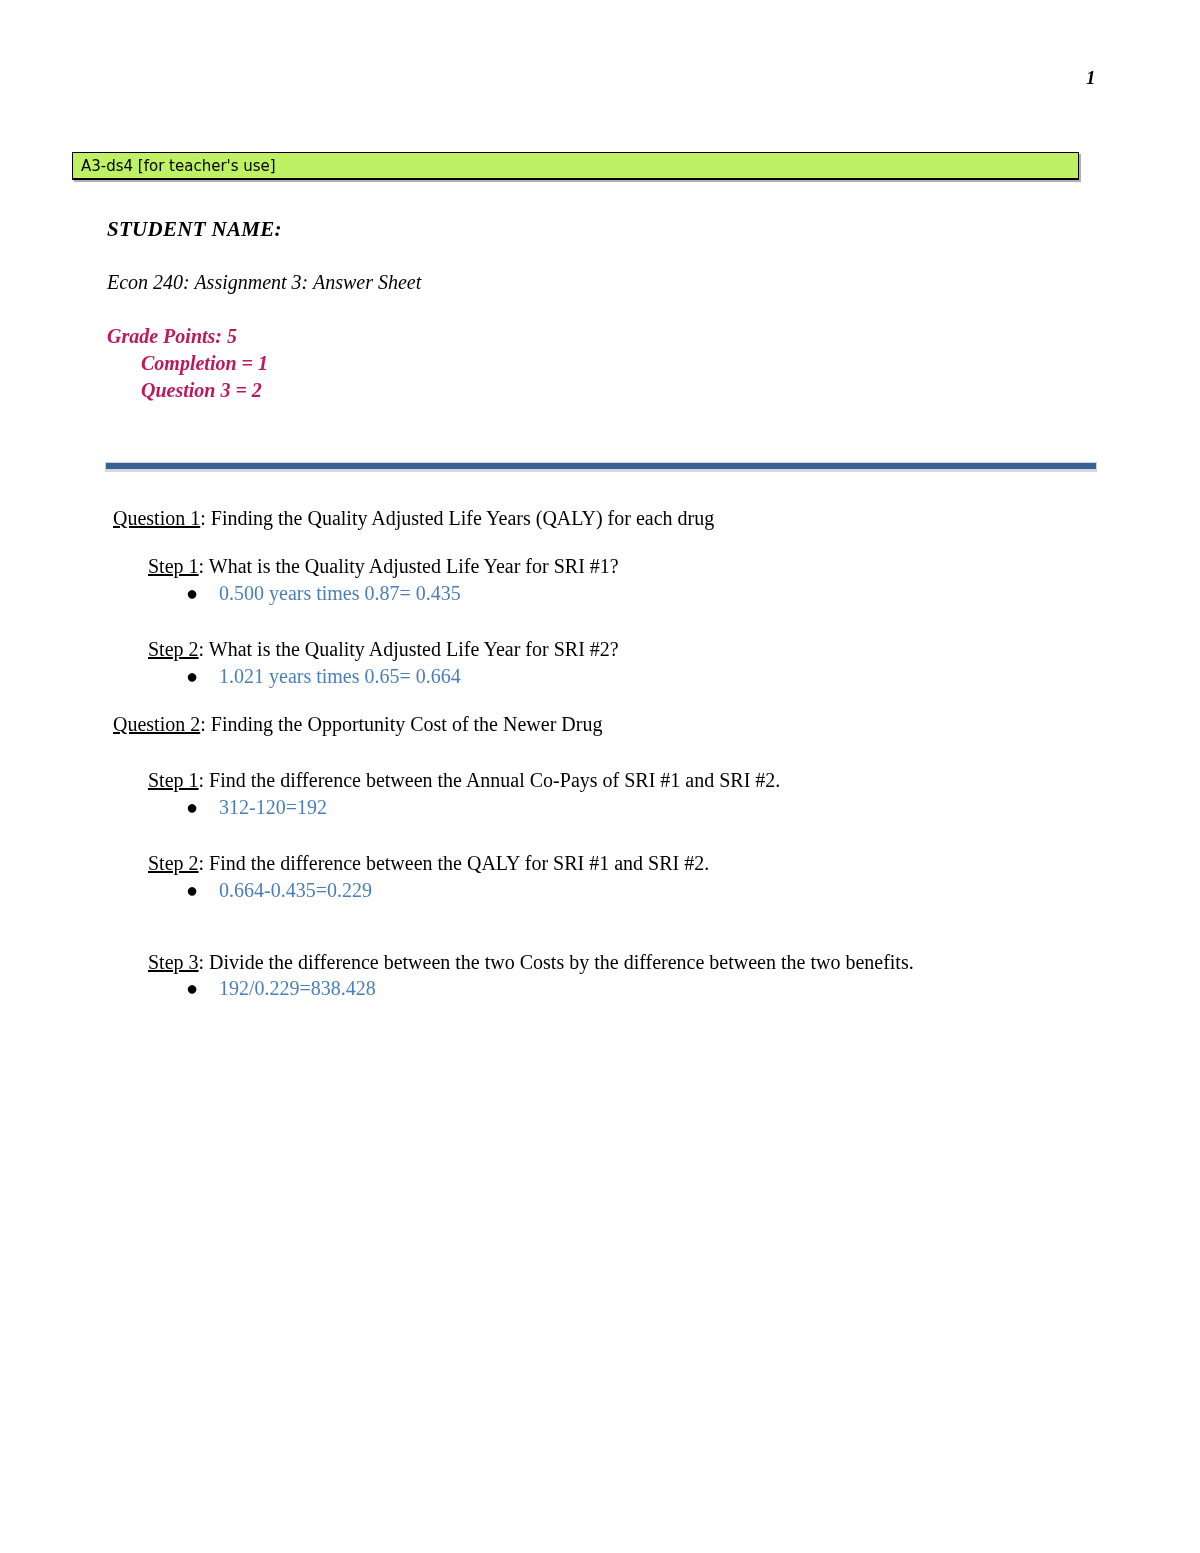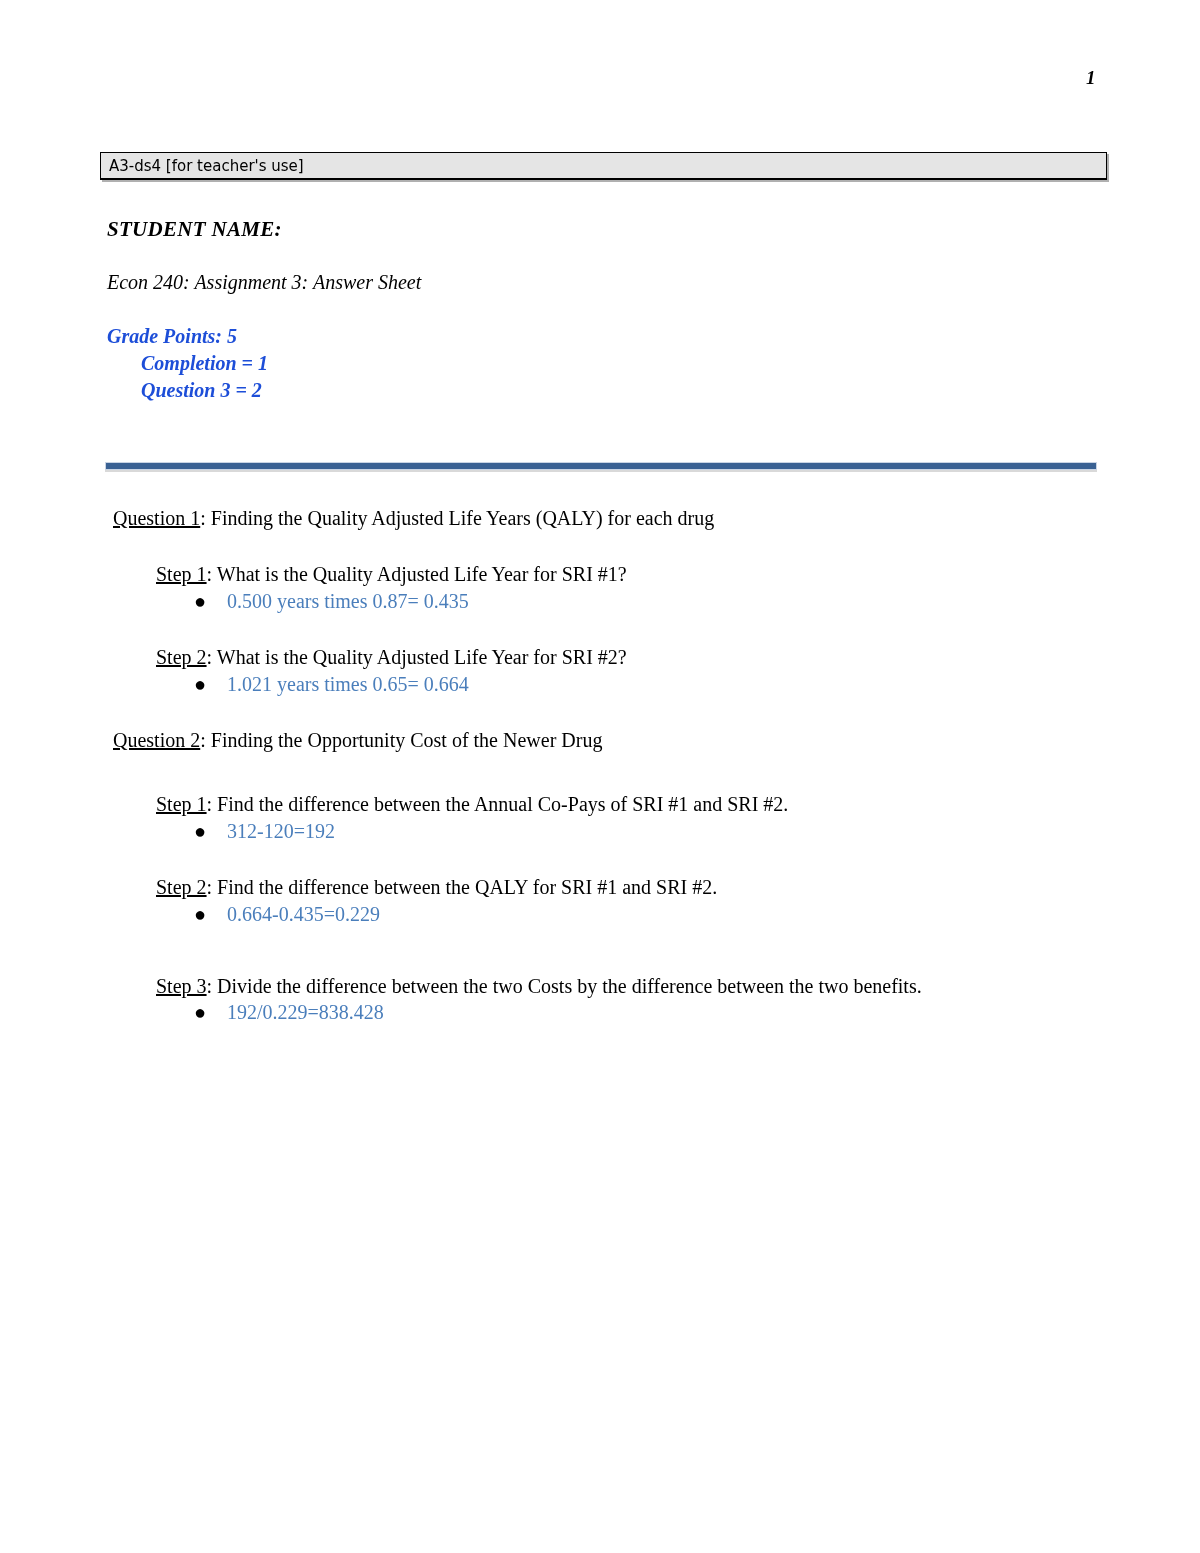--- a/index.html
+++ b/index.html
@@ -32,28 +32,28 @@
     font-style: italic;
     font-weight: bold;
     font-size: 19px;
     line-height: 1;
     letter-spacing: 0.5px;
   }
 
   
   .teacher-box {
     position: absolute;
-    left: 100px;
+    left: 72px;
     top: 152px;
     width: 1007px;
     height: 28px;
     box-sizing: border-box;
     border: 1px solid #000000;
     border-bottom-width: 2px;
-    background: #e5e5e5;
+    background: #bef264;
     box-shadow: 2px 2px 0 0 #b0b0b0;
   }
   .teacher-box-label {
     position: absolute;
     left: 8px;
     top: 50%;
     transform: translateY(-50%);
     font-family: "DejaVu Sans", "Liberation Sans", sans-serif;
     font-size: 15px;
     line-height: 1;
@@ -77,21 +77,21 @@
     letter-spacing: 0.3px;
   }
   .course-line {
     font-style: italic;
     font-weight: normal;
     font-size: 20px;
     line-height: 1.25;
     margin: 0 0 28px 0;
   }
   .grade-block {
-    color: #1d4ed8;
+    color: #be185d;
     font-style: italic;
     font-weight: bold;
     font-size: 20px;
     line-height: 1.35;
   }
   .grade-title {
     margin: 0;
   }
   .grade-list {
     list-style: none;
@@ -127,21 +127,21 @@
   }
   .q-heading {
     margin: 0;
     font-size: 20px;
     white-space: nowrap;
   }
   .u {
     text-decoration: underline;
   }
   .step-group {
-    margin: 8px;
+    margin: 0;
     padding: 0 0 0 35px;
   }
   .step-line {
     margin: 0;
     font-size: 20px;
   }
   .step-line.nowrap {
     white-space: nowrap;
   }
   

